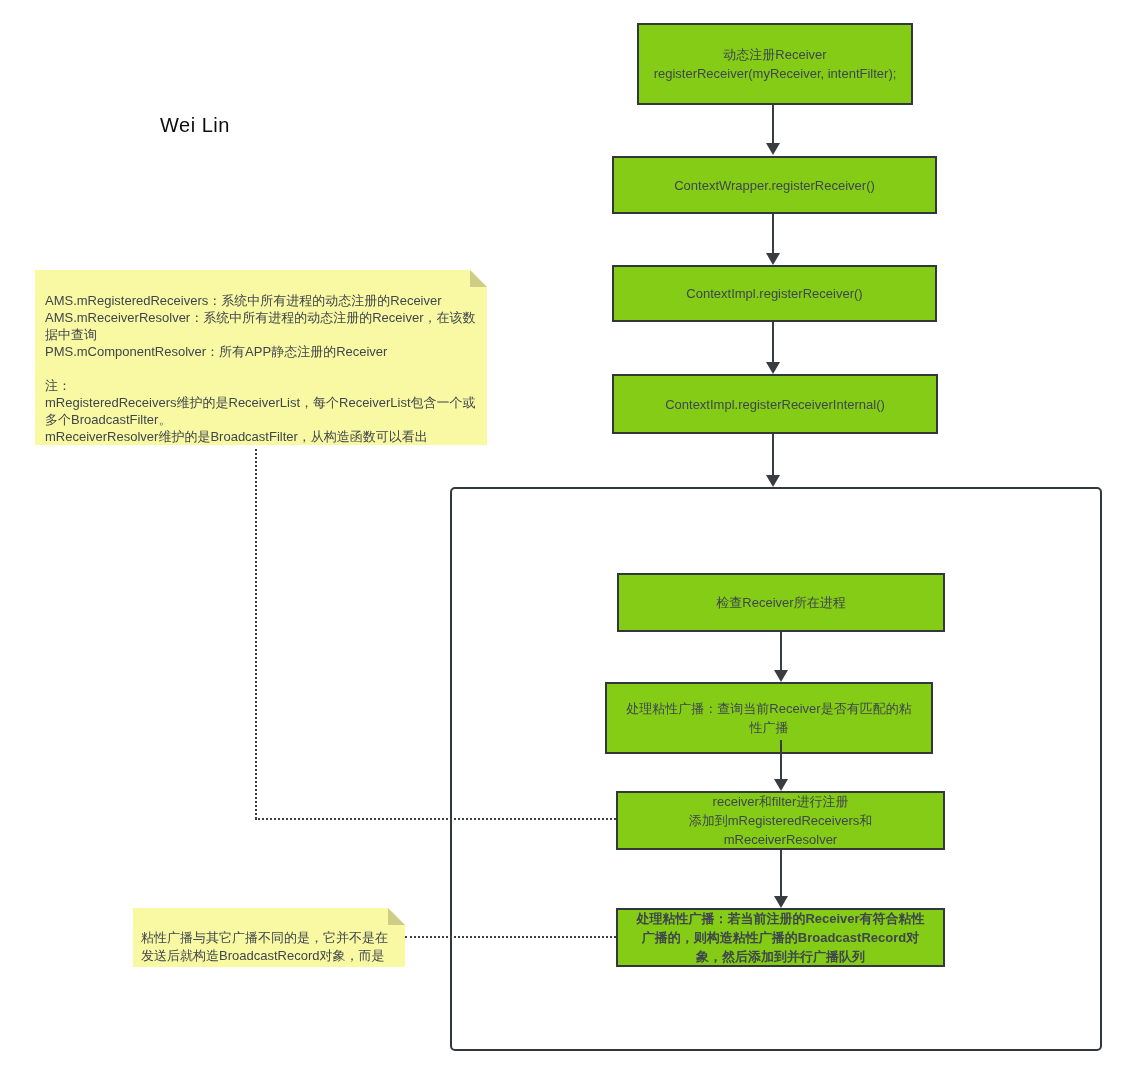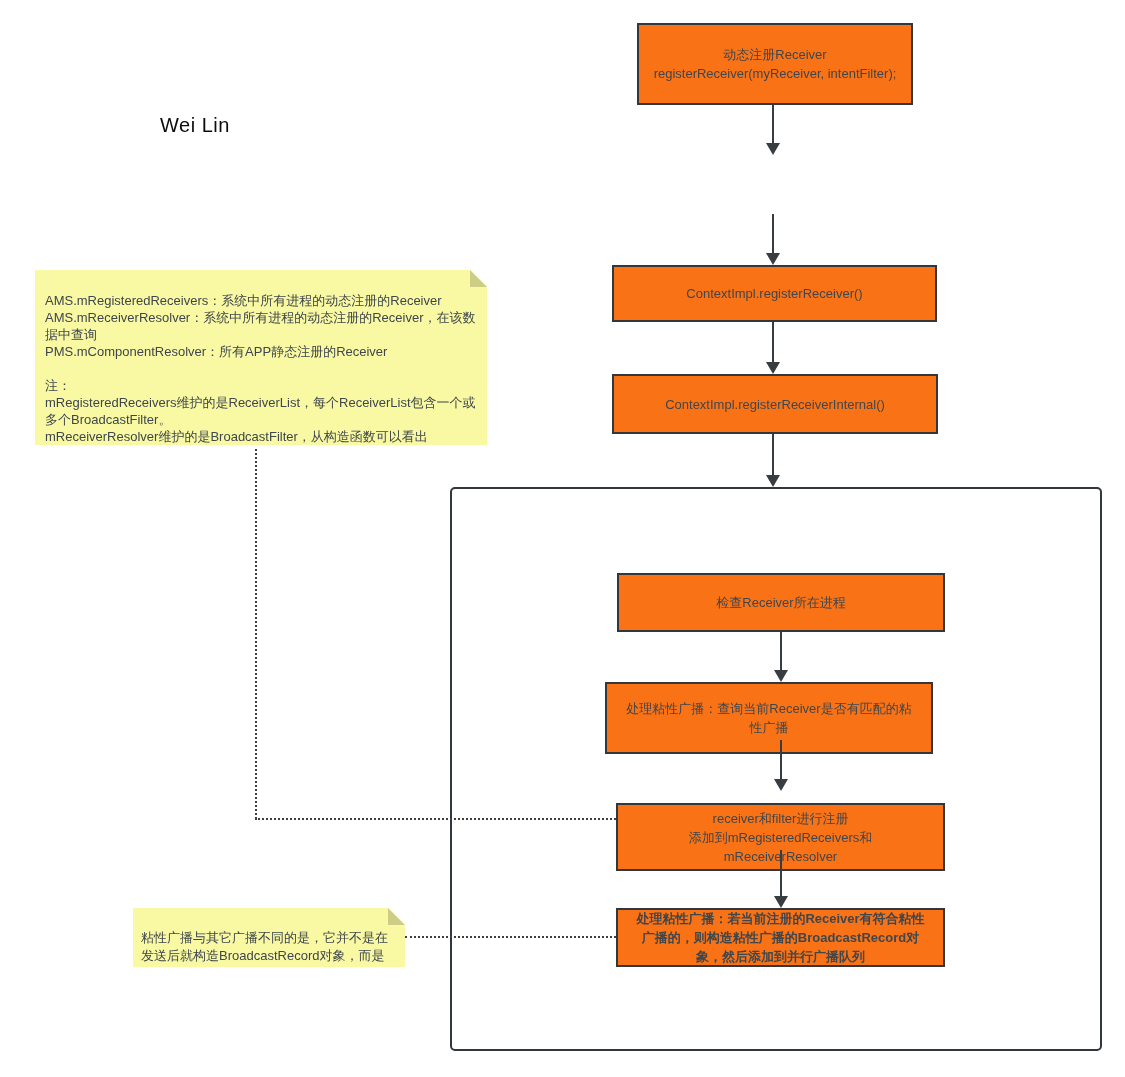--- a/index.html
+++ b/index.html
@@ -15,21 +15,21 @@
   body{font-family:"Liberation Sans","DejaVu Sans",sans-serif;}
   .canvas{
     position:relative;width:1125px;height:1077px;background:var(--background);
     overflow:hidden;
   }
   .author{
     position:absolute;left:160px;top:114px;font-size:20px;color:#0c0c0c;
     letter-spacing:0.5px;white-space:nowrap;
   }
   .fbox{
-    position:absolute;box-sizing:border-box;background:#f97316;
+    position:absolute;box-sizing:border-box;background:#84cc16;
     border:2px solid var(--box-border);
     display:flex;align-items:center;justify-content:center;
     text-align:center;color:var(--box-text);
     font-size:13px;line-height:19px;white-space:pre-line;
     padding:0 14px;
   }
   .gbox{
     position:absolute;box-sizing:border-box;background:#ffffff;
     border:2px solid var(--box-border);border-radius:5px;
   }
@@ -64,20 +64,23 @@
 
 <div class="canvas">
 
   <div class="author">Wei Lin</div>
 
   <div class="fbox" style="left:637px;top:23px;width:276px;height:82px;">
     <span>动态注册Receiver
 registerReceiver(myReceiver, intentFilter);</span>
   </div>
 
+  <div class="fbox" style="left:612px;top:156px;width:325px;height:58px;">
+    <span>ContextWrapper.registerReceiver()</span>
+  </div>
 
   <div class="fbox" style="left:612px;top:265px;width:325px;height:57px;">
     <span>ContextImpl.registerReceiver()</span>
   </div>
 
   <div class="fbox" style="left:612px;top:374px;width:326px;height:60px;">
     <span>ContextImpl.registerReceiverInternal()</span>
   </div>
 
   <div class="arrow-shaft" style="left:772px;top:105px;height:38px;"></div>
@@ -95,21 +98,21 @@
   <div class="gbox" style="left:450px;top:487px;width:652px;height:564px;"></div>
 
   <div class="fbox" style="left:617px;top:573px;width:328px;height:59px;">
     <span>检查Receiver所在进程</span>
   </div>
 
   <div class="fbox" style="left:605px;top:682px;width:328px;height:72px;">
     <span>处理粘性广播：查询当前Receiver是否有匹配的粘性广播</span>
   </div>
 
-  <div class="fbox" style="left:616px;top:791px;width:329px;height:68px;margin-top:12px;">
+  <div class="fbox" style="left:616px;top:791px;width:329px;height:59px;">
     <span>receiver和filter进行注册
 添加到mRegisteredReceivers和
 mReceiverResolver</span>
   </div>
 
   <div class="fbox" style="left:616px;top:908px;width:329px;height:59px;font-weight:bold;">
     <span>处理粘性广播：若当前注册的Receiver有符合粘性广播的，则构造粘性广播的BroadcastRecord对象，然后添加到并行广播队列</span>
   </div>
 
   <div class="arrow-shaft" style="left:780px;top:632px;height:38px;"></div>

